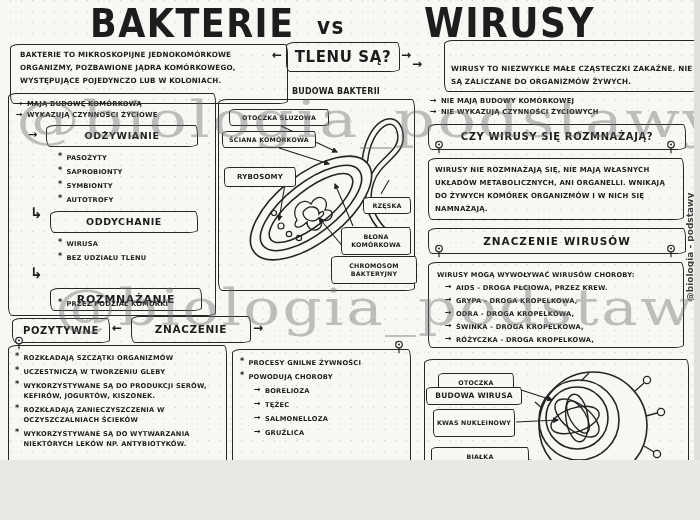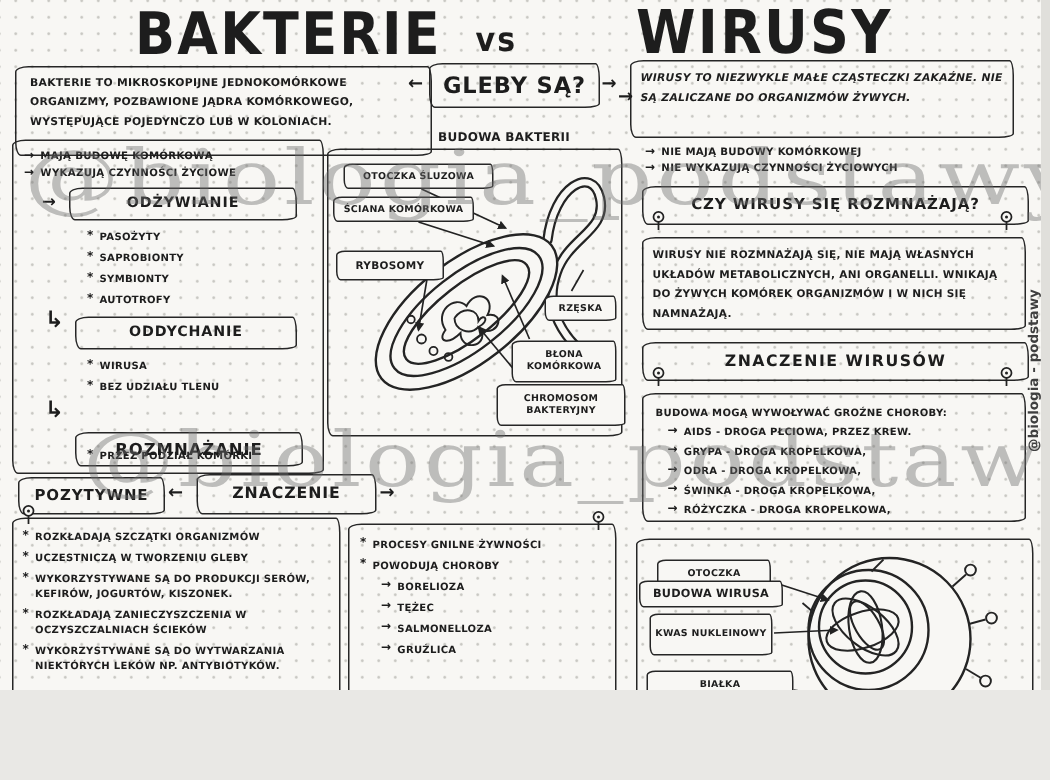--- a/index.html
+++ b/index.html
@@ -38,21 +38,21 @@
 </head>
 <body>
 
 <div class="page">
 
   <div class="abs big-title" style="left:90px; top:4px; font-size:35px;">BAKTERIE</div>
   <div class="abs big-title" style="left:317px; top:14px; font-size:20px;">vs</div>
   <div class="abs big-title" style="left:424px; top:2px; font-size:36px;">WIRUSY</div>
 
   <div class="abs arrow-glyph" style="left:272px; top:48px; font-size:12px;">←</div>
-  <div class="abs sketch hdr" style="left:286px; top:42px; width:112px; height:28px; font-size:15px; line-height:28px;">GLEBY SĄ?</div>
+  <div class="abs sketch hdr" style="left:286px; top:42px; width:112px; height:28px; font-size:15px; line-height:28px;">TLENU SĄ?</div>
   <div class="abs arrow-glyph" style="left:401px; top:48px; font-size:12px;">→</div>
 
   <div class="abs sketch para" style="left:10px; top:44px; width:258px; height:50px; padding:4px 9px; font-size:7.2px; line-height:1.8;">BAKTERIE TO MIKROSKOPIJNE JEDNOKOMÓRKOWE ORGANIZMY, POZBAWIONE JĄDRA KOMÓRKOWEGO, WYSTĘPUJĄCE POJEDYNCZO LUB W KOLONIACH.</div>
 
   <div class="abs sketch" style="left:8px; top:93px; width:206px; height:221px;"></div>
 
   <div class="abs feat" style="left:16px; top:100px;">
     <span class="ar">→</span>
     <span>MAJĄ BUDOWĘ KOMÓRKOWĄ</span>
   </div>
@@ -207,21 +207,21 @@
         <span class="ar">→</span>
         <span>SALMONELLOZA</span>
       </div>
     <div class="li sub">
         <span class="ar">→</span>
         <span>GRUŹLICA</span>
       </div>
   </div>
 
   <div class="abs arrow-glyph" style="left:412px; top:57px; font-size:12px;">→</div>
-  <div class="abs sketch para" style="left:420px; top:40px; width:256px; height:52px; padding:5px 6px; box-sizing:border-box; font-size:7.2px; line-height:1.8;font-style:italic;">WIRUSY TO NIEZWYKLE MAŁE CZĄSTECZKI ZAKAŹNE. NIE SĄ ZALICZANE DO ORGANIZMÓW ŻYWYCH.</div>
+  <div class="abs sketch para" style="left:444px; top:40px; width:256px; height:52px; padding:22px 6px; box-sizing:border-box; font-size:7.2px; line-height:1.8;">WIRUSY TO NIEZWYKLE MAŁE CZĄSTECZKI ZAKAŹNE. NIE SĄ ZALICZANE DO ORGANIZMÓW ŻYWYCH.</div>
 
   <div class="abs feat" style="left:430px; top:97px;">
     <span class="ar">→</span>
     <span>NIE MAJĄ BUDOWY KOMÓRKOWEJ</span>
   </div>
   <div class="abs feat" style="left:430px; top:108px;">
     <span class="ar">→</span>
     <span>NIE WYKAZUJĄ CZYNNOŚCI ŻYCIOWYCH</span>
   </div>
 
@@ -246,21 +246,21 @@
       <path d="M6,9.5 L6,16" stroke="#222" stroke-width="1.4"></path>
     </svg>
   <svg class="pin" style="left:666px; top:244px;" viewBox="0 0 12 18">
       <circle cx="6" cy="5.5" r="4" fill="#f8f7f4" stroke="#222" stroke-width="1.4"></circle>
       <circle cx="6" cy="5.5" r="1.2" fill="#222"></circle>
       <path d="M6,9.5 L6,16" stroke="#222" stroke-width="1.4"></path>
     </svg>
 
   <div class="abs sketch" style="left:428px; top:262px; width:256px; height:86px; padding:7px 6px 0 8px; box-sizing:border-box;">
     <div class="li" style="margin-bottom:3px;">
-        <span>BUDOWA MOGĄ WYWOŁYWAĆ GROŹNE CHOROBY:</span>
+        <span>WIRUSY MOGĄ WYWOŁYWAĆ WIRUSÓW CHOROBY:</span>
       </div>
     <div class="li" style="margin-left:8px; margin-bottom:3px;">
         <span class="ar">→</span>
         <span>AIDS - DROGA PŁCIOWA, PRZEZ KREW.</span>
       </div>
     <div class="li" style="margin-left:8px; margin-bottom:3px;">
         <span class="ar">→</span>
         <span>GRYPA - DROGA KROPELKOWA,</span>
       </div>
     <div class="li" style="margin-left:8px; margin-bottom:3px;">

